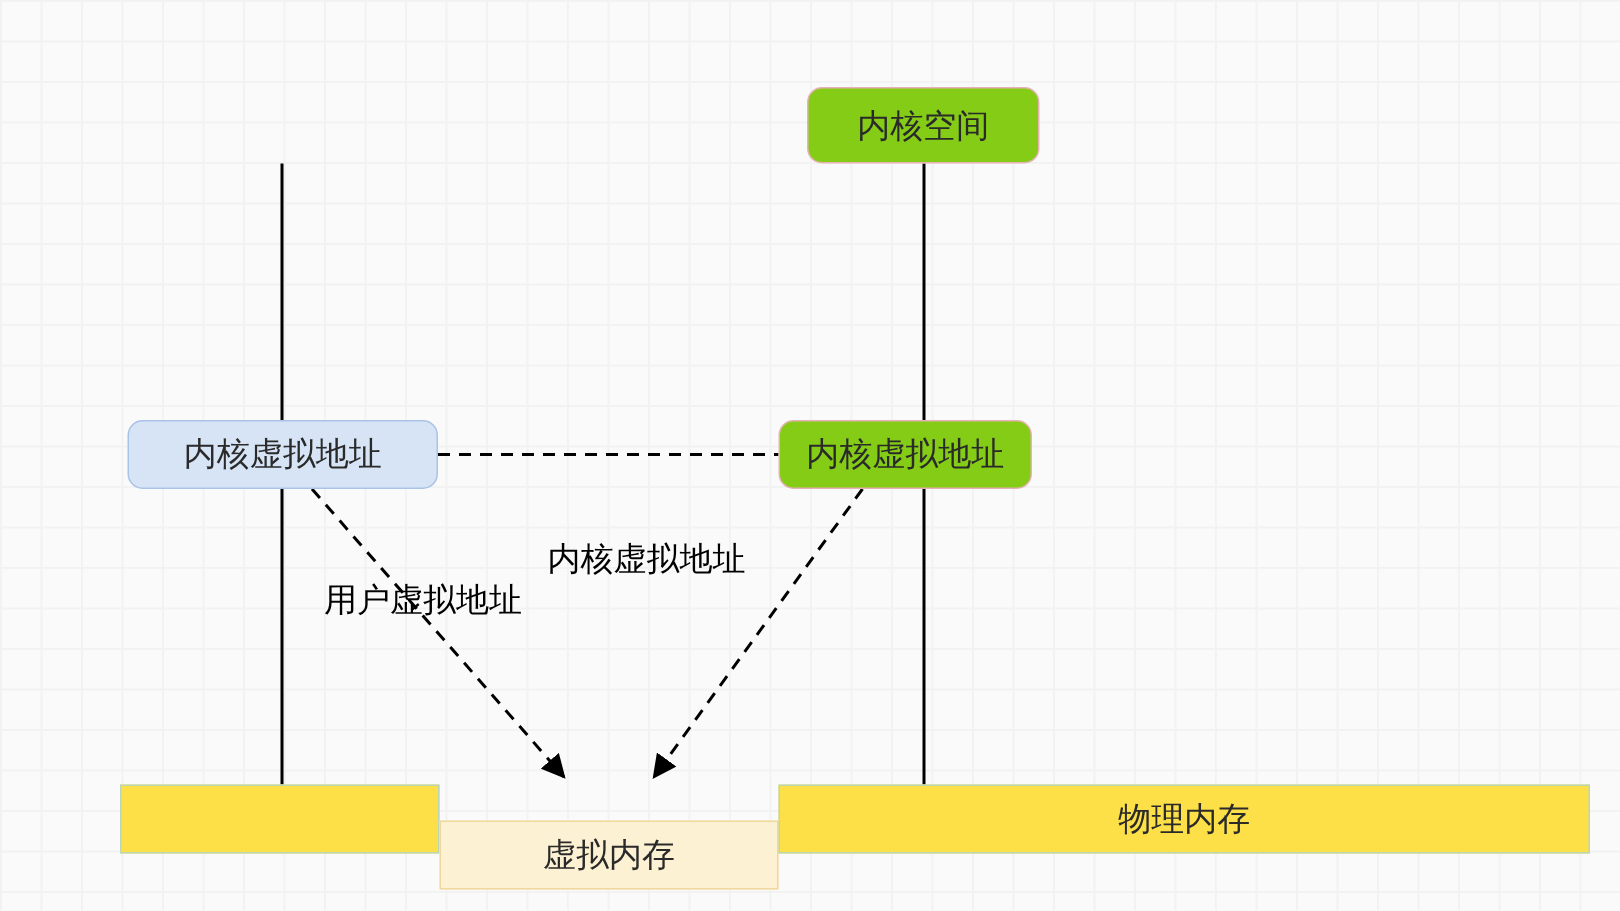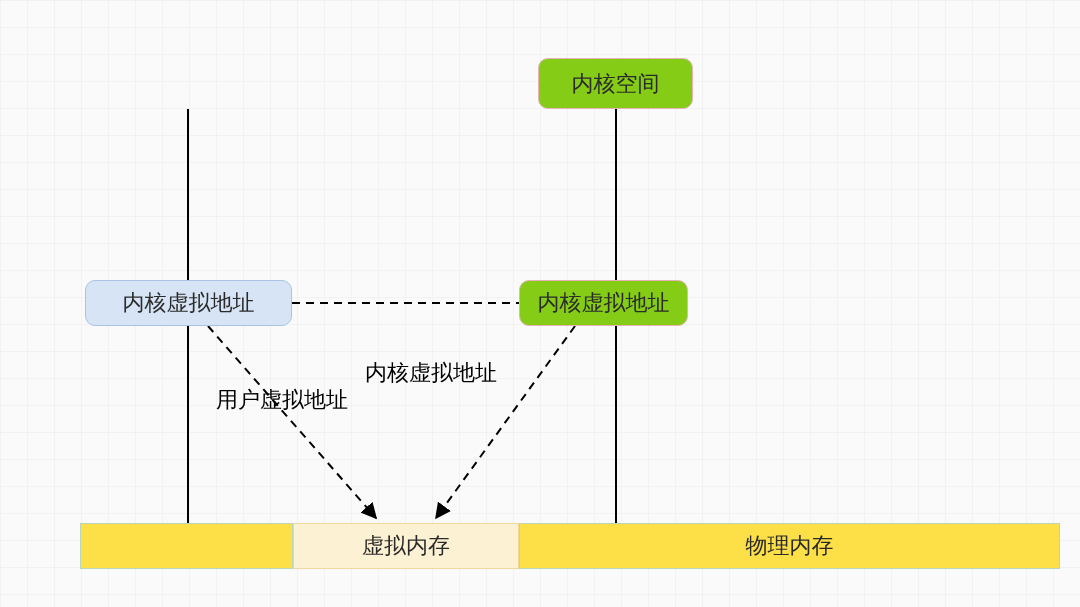--- a/index.html
+++ b/index.html
@@ -30,21 +30,21 @@
     border: 1px solid;
     display: flex;
     align-items: center;
     justify-content: center;
     font-size: 22px;
     box-sizing: border-box;
   }
   .blue   { background: #d6e4f5; border-color: #a9c3e6; color: #2a2a2a; }
   .pink   { background: #84cc16; border-color: #e6b2b5; color: #2a2a2a; }
   .green  { background: #fde047; border-color: #b9d6ba; color: #2a2a2a; border-radius: 0; }
-  .yellow { background: #fdf1d3; border-color: #f0d79b; color: #2a2a2a; border-radius: 0; }
+  .yellow { background: #fdf1d3; border-color: #f0d79b; color: #2a2a2a; border-radius: 0; margin-top: 24px; }
   .label {
     position: absolute;
     font-size: 22px;
     color: #000;
     white-space: nowrap;
   }
   svg { position: absolute; inset: 0; overflow: visible; }
 </style>
 </head>
 <body>

